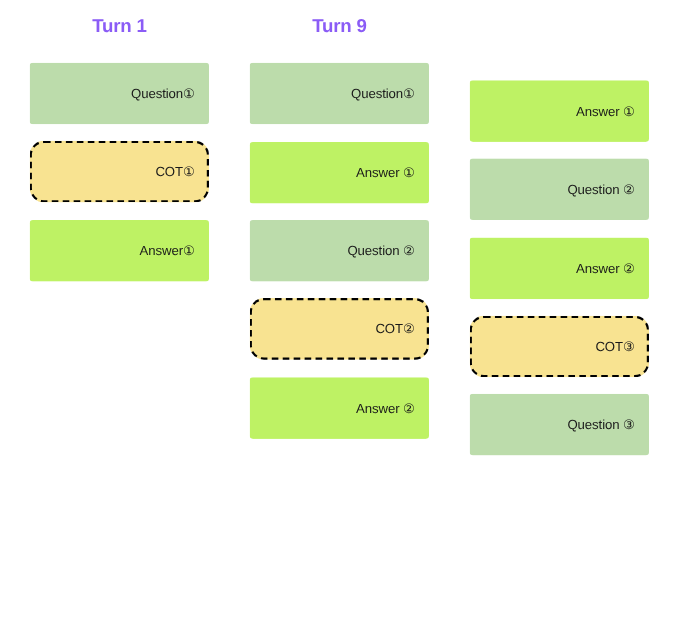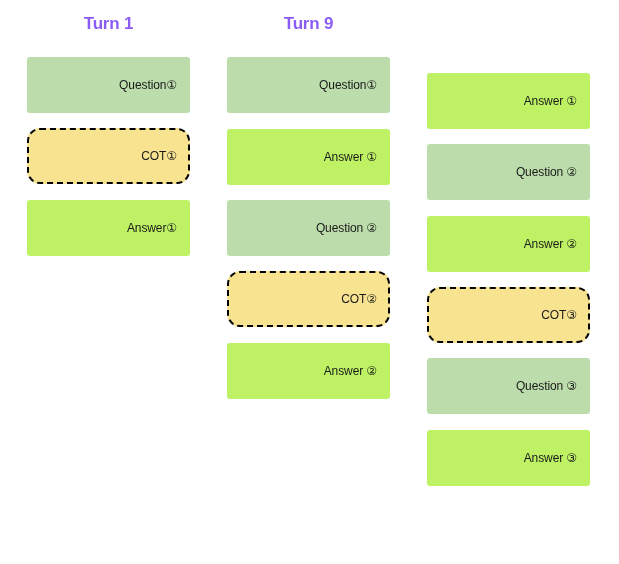--- a/index.html
+++ b/index.html
@@ -120,19 +120,16 @@
           </div>
           <div class="box answer">
             <span class="label">Answer ②</span>
           </div>
           <div class="box cot">
             <span class="label">COT③</span>
           </div>
           <div class="box question">
             <span class="label">Question ③</span>
           </div>
-          <div class="box answer">
-            <span class="label">Answer ③</span>
-          </div>
         </div>
       </div>
     </div>
 </div>
 
 </body></html>

